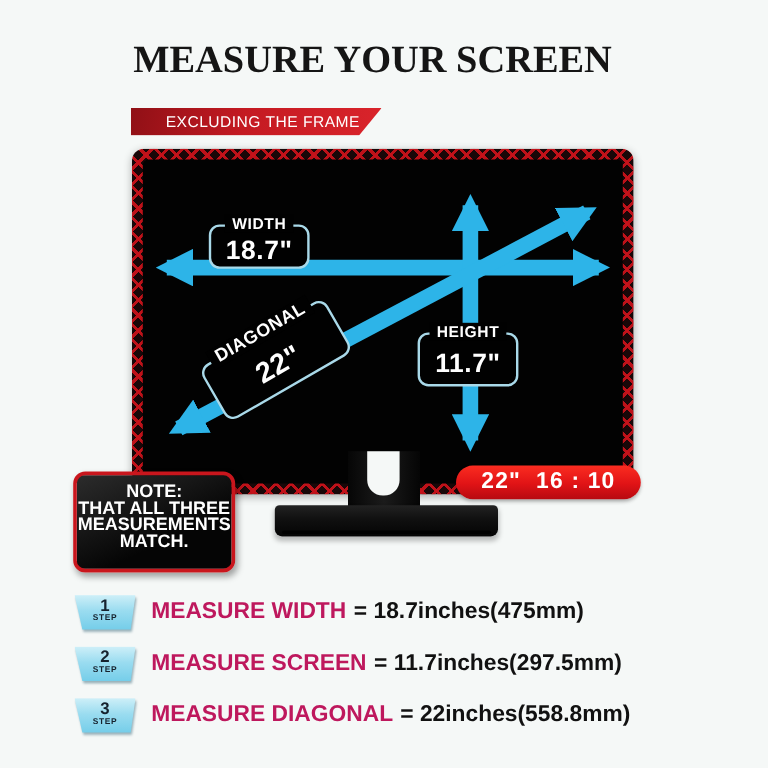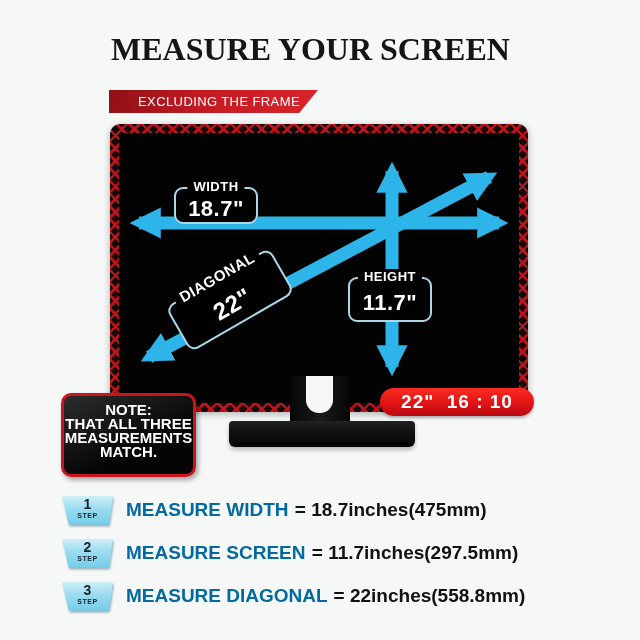--- a/index.html
+++ b/index.html
@@ -106,21 +106,21 @@
   }
   .step-badge{
     position:absolute;inset:0;
     clip-path:polygon(0 0,100% 0,92% 100%,13% 100%);
     background:linear-gradient(180deg,#cdeff8 0%,#9adcf0 45%,#74cde9 100%);
     text-align:center;color:#16222e;
   }
   .step-num{font-weight:bold;font-size:14px;line-height:15px;padding-top:1px;}
   .step-word{font-weight:bold;font-size:7px;line-height:8px;letter-spacing:.5px;}
   .step-text{white-space:nowrap;font-weight:bold;font-size:19px;}
-  .step-action{color:#0369a1;margin-top:12px;}
+  .step-action{color:#be185d;margin-top:12px;}
   .step-result{color:#111;margin-left:1px;}
 </style>
 </head>
 <body>
 
 <div class="title">MEASURE YOUR SCREEN</div>
 <div class="banner">EXCLUDING THE FRAME</div>
 
 <div class="monitor">
   <div class="screen">

